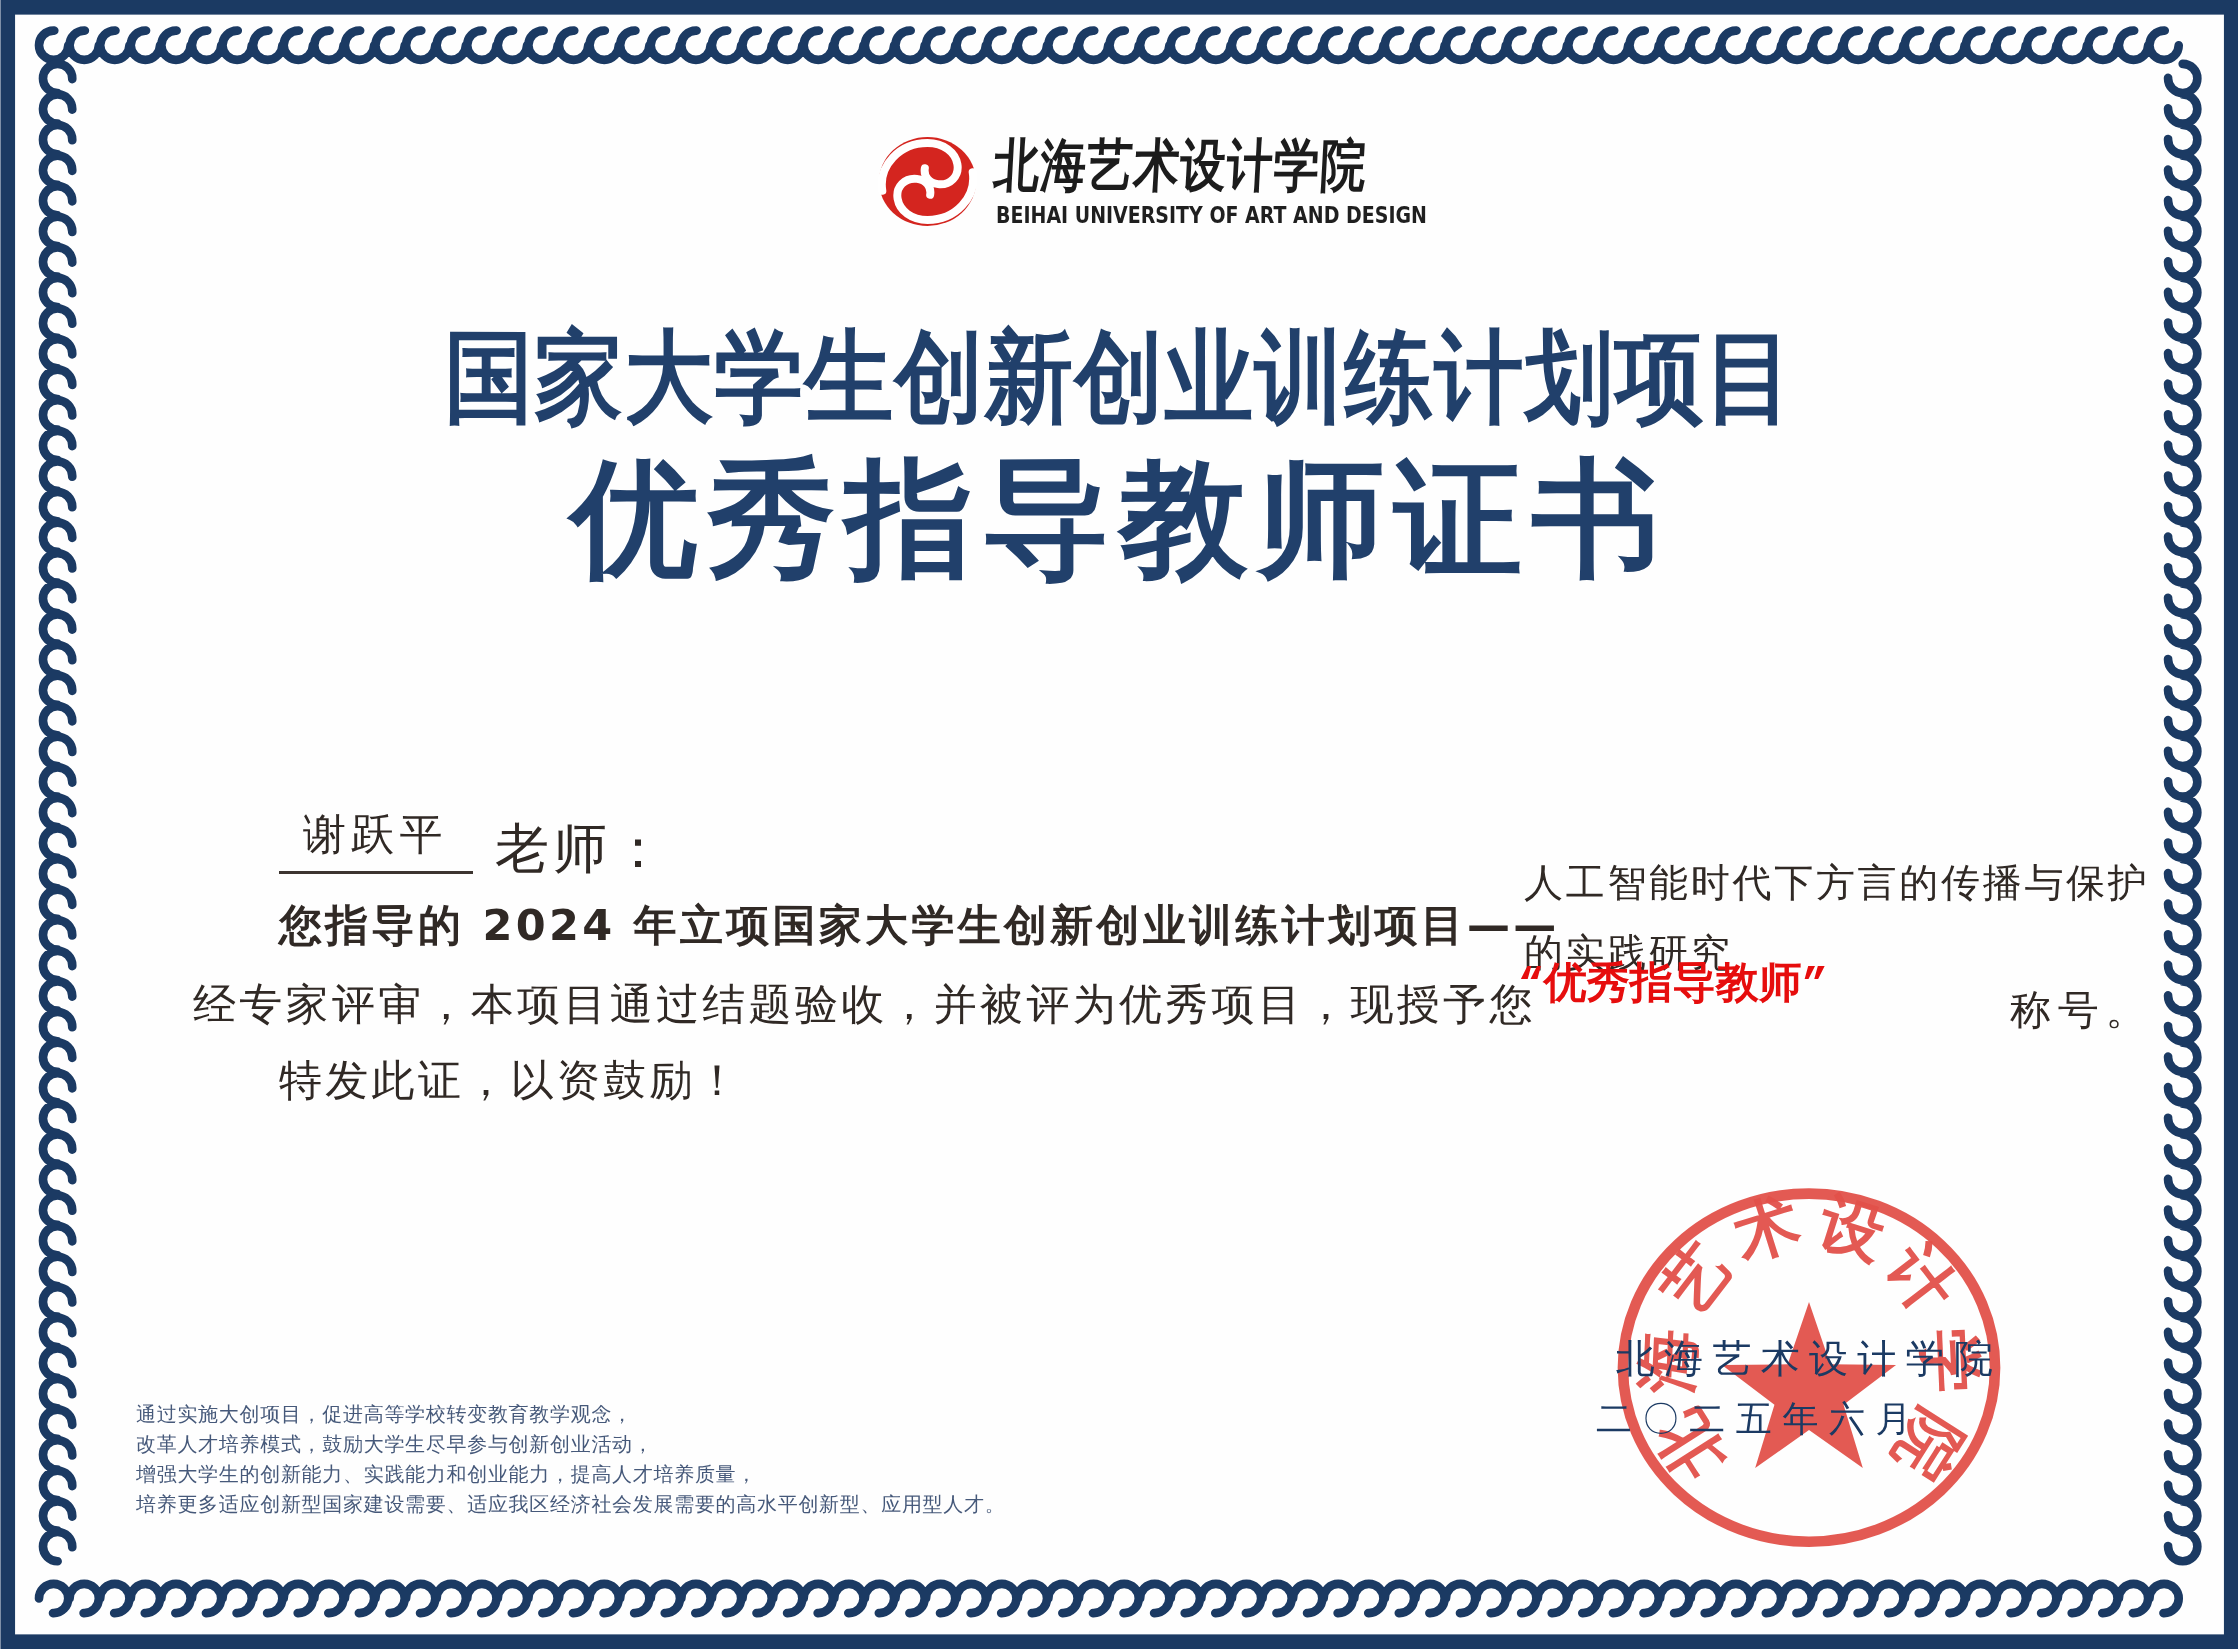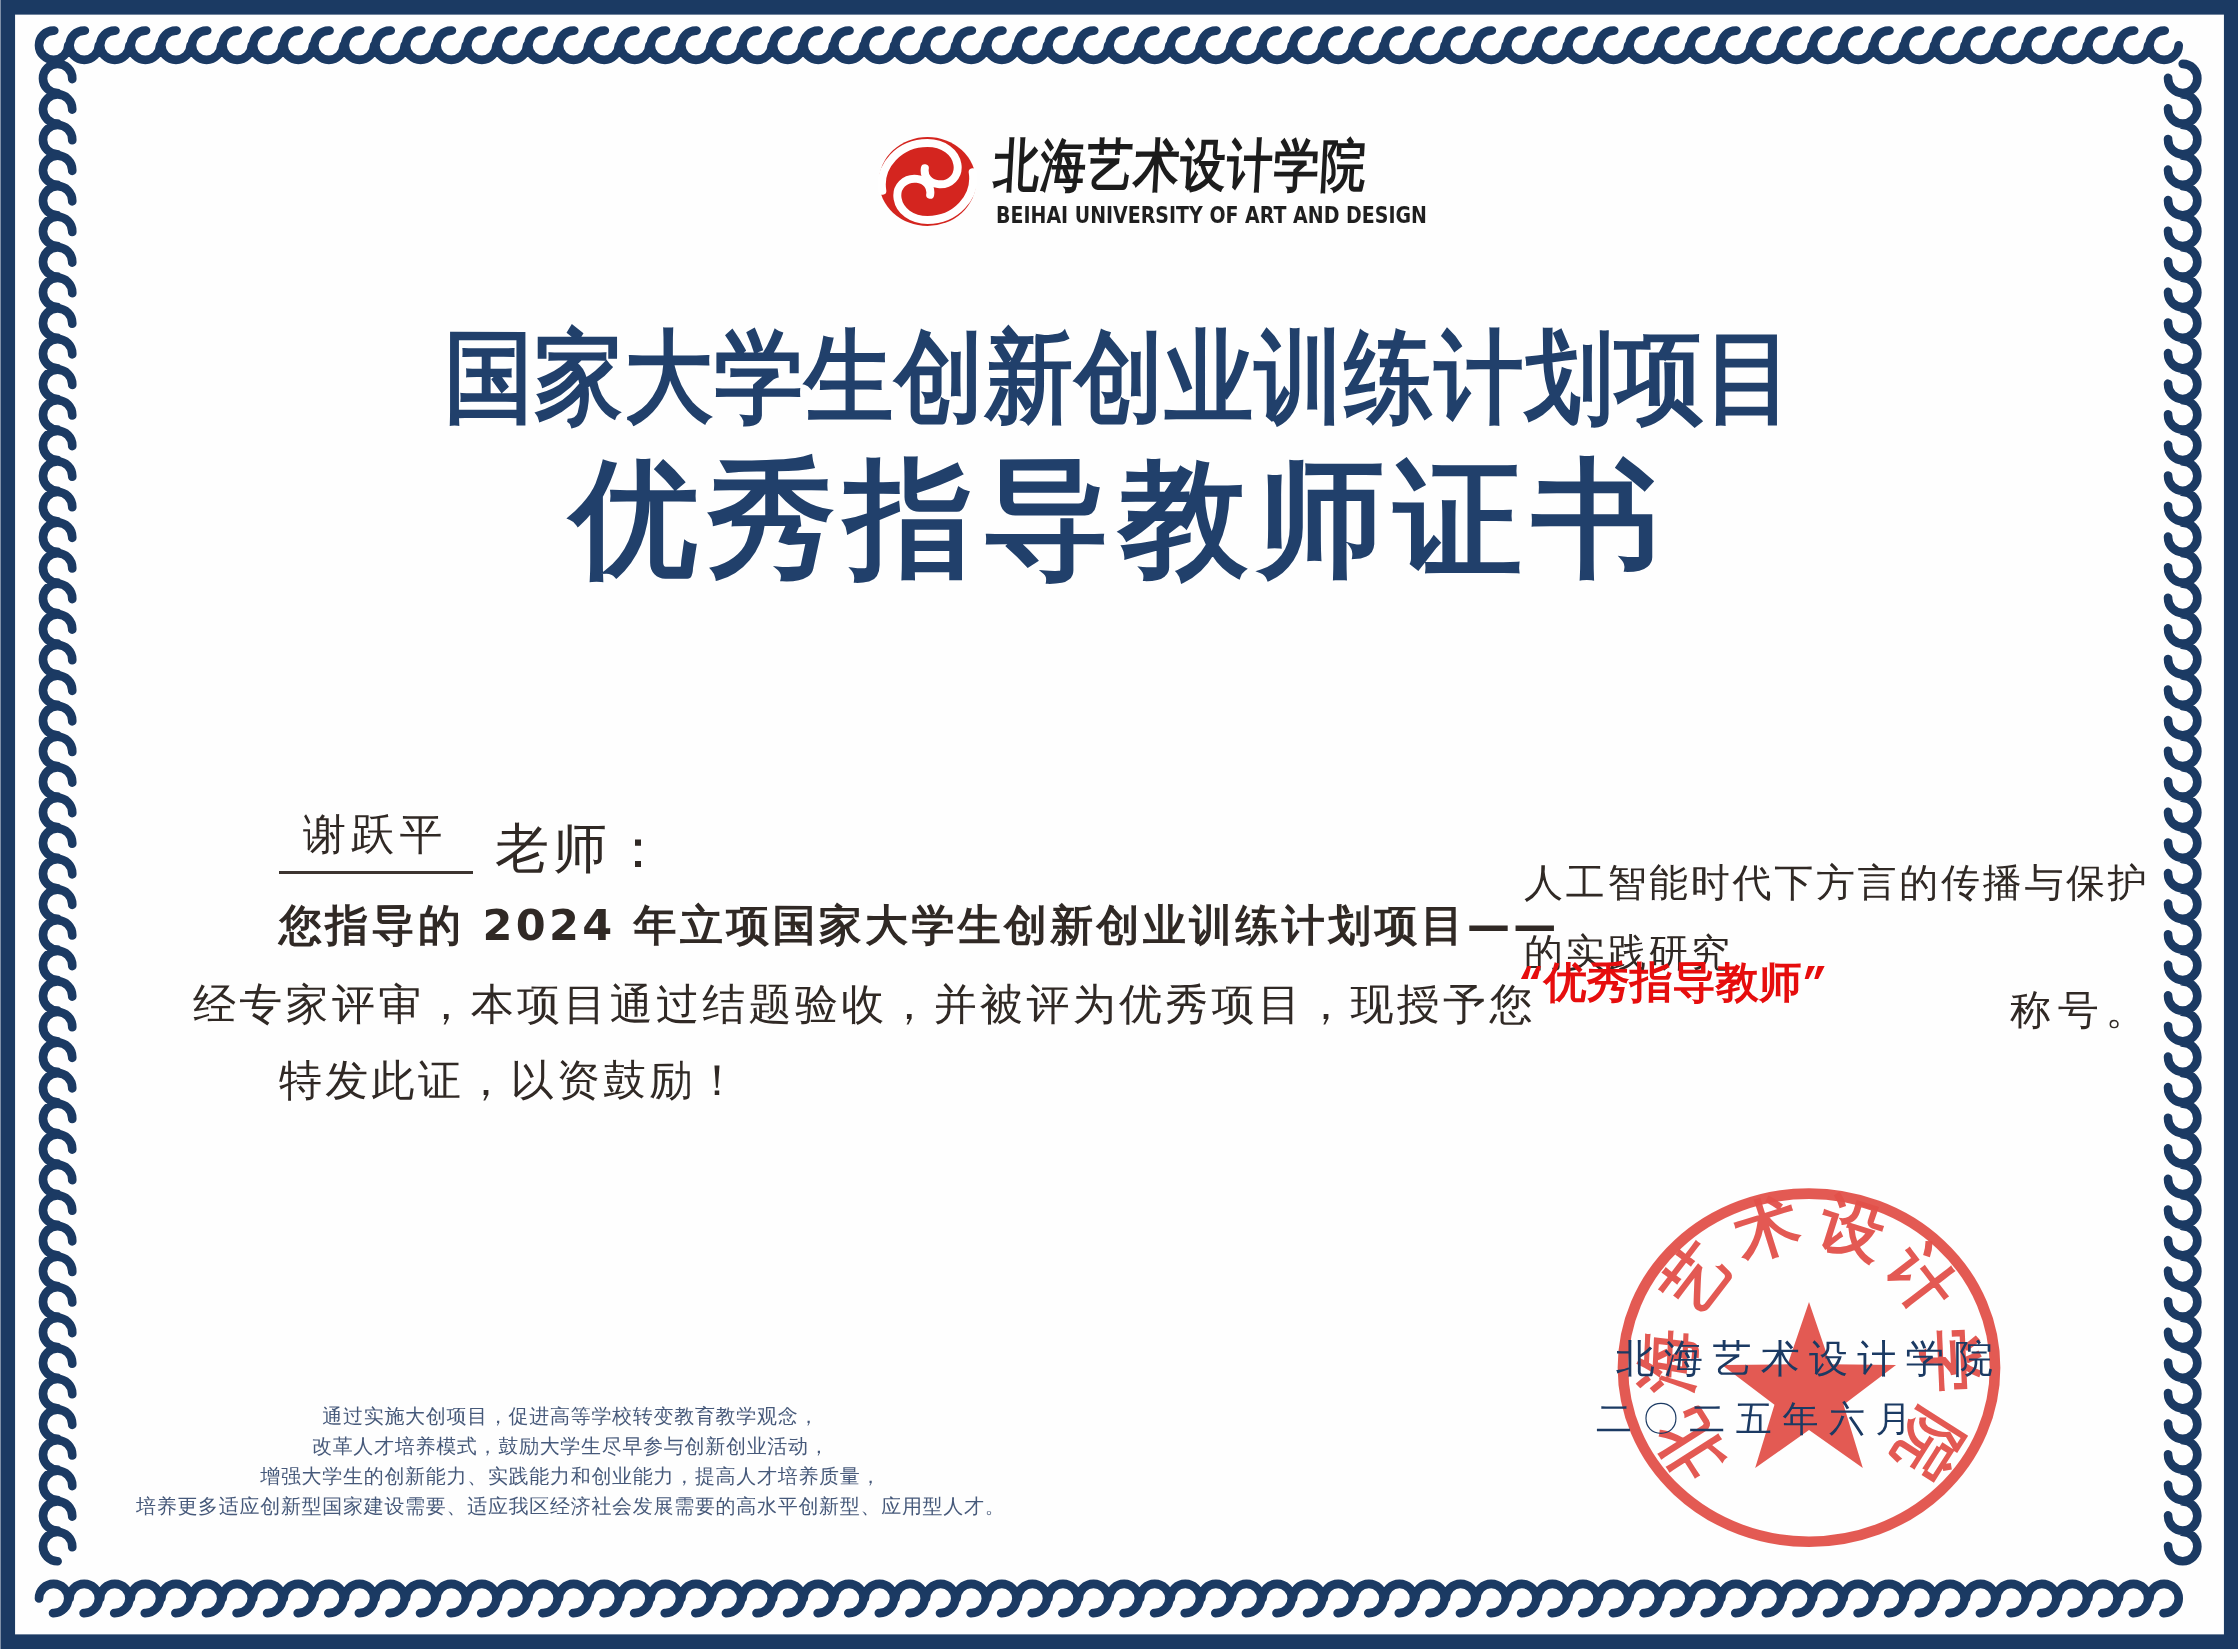--- a/index.html
+++ b/index.html
@@ -64,22 +64,22 @@
   .proj2{position:absolute;left:1524px;top:926px;}
   .honor{
     position:absolute;left:1518px;top:954px;z-index:2;
     font-family:Liberation Mono, monospace;
     font-size:43px;font-weight:800;color:var(--red);letter-spacing:0;white-space:nowrap;
   }
   .honor-suffix{position:absolute;left:2010px;top:983px;font-size:41px;color:var(--ink);letter-spacing:6.7px;white-space:nowrap;z-index:2;}
   
   .footnotes{
     position:absolute;left:136px;top:1401px;z-index:2;
-    font-family:Liberation Sans, sans-serif;
-    font-size:20px;line-height:30px;color:var(--note);letter-spacing:0.7px;white-space:nowrap;text-align:center;
+    font-family:Liberation Mono, monospace;
+    font-size:20px;line-height:30px;color:var(--note);letter-spacing:0.7px;white-space:nowrap;
   }
   
   .seal{position:absolute;left:1613px;top:1184px;width:392px;height:366px;z-index:3;overflow:visible;}
   .seal-svg{position:absolute;left:0;top:0;width:392px;height:366px;overflow:visible;}
   .seal-arc{position:absolute;left:0;top:0;width:392px;height:366px;overflow:visible;}
   .seal-arc-char{
     position:absolute;
     font-family:"DejaVu Serif","Liberation Serif",serif;
     font-size:64px;font-weight:700;color:var(--seal-red);opacity:0.95;white-space:nowrap;
   }

